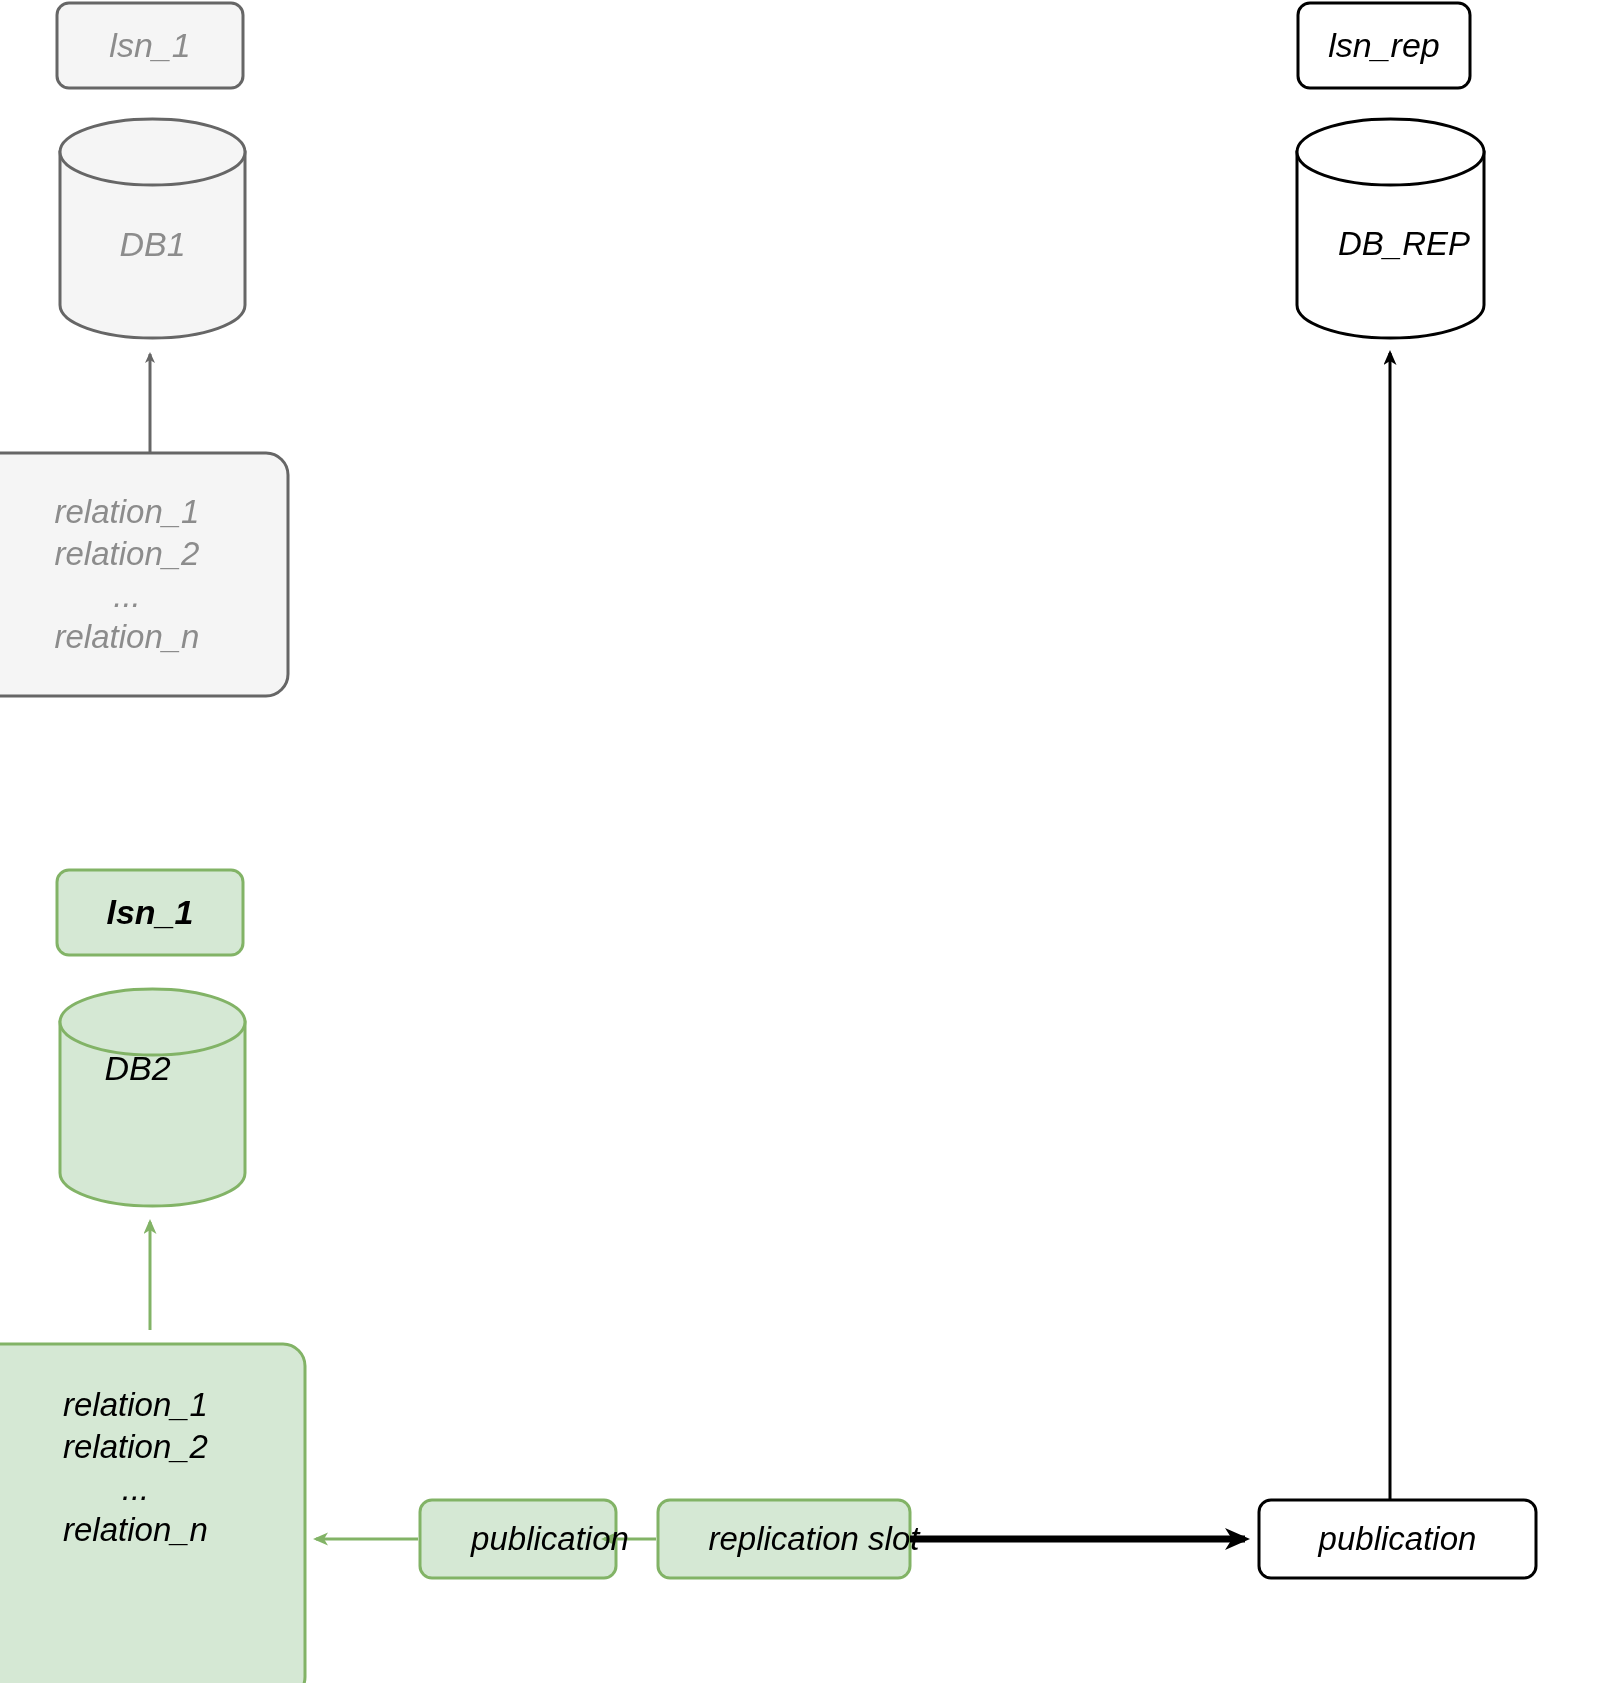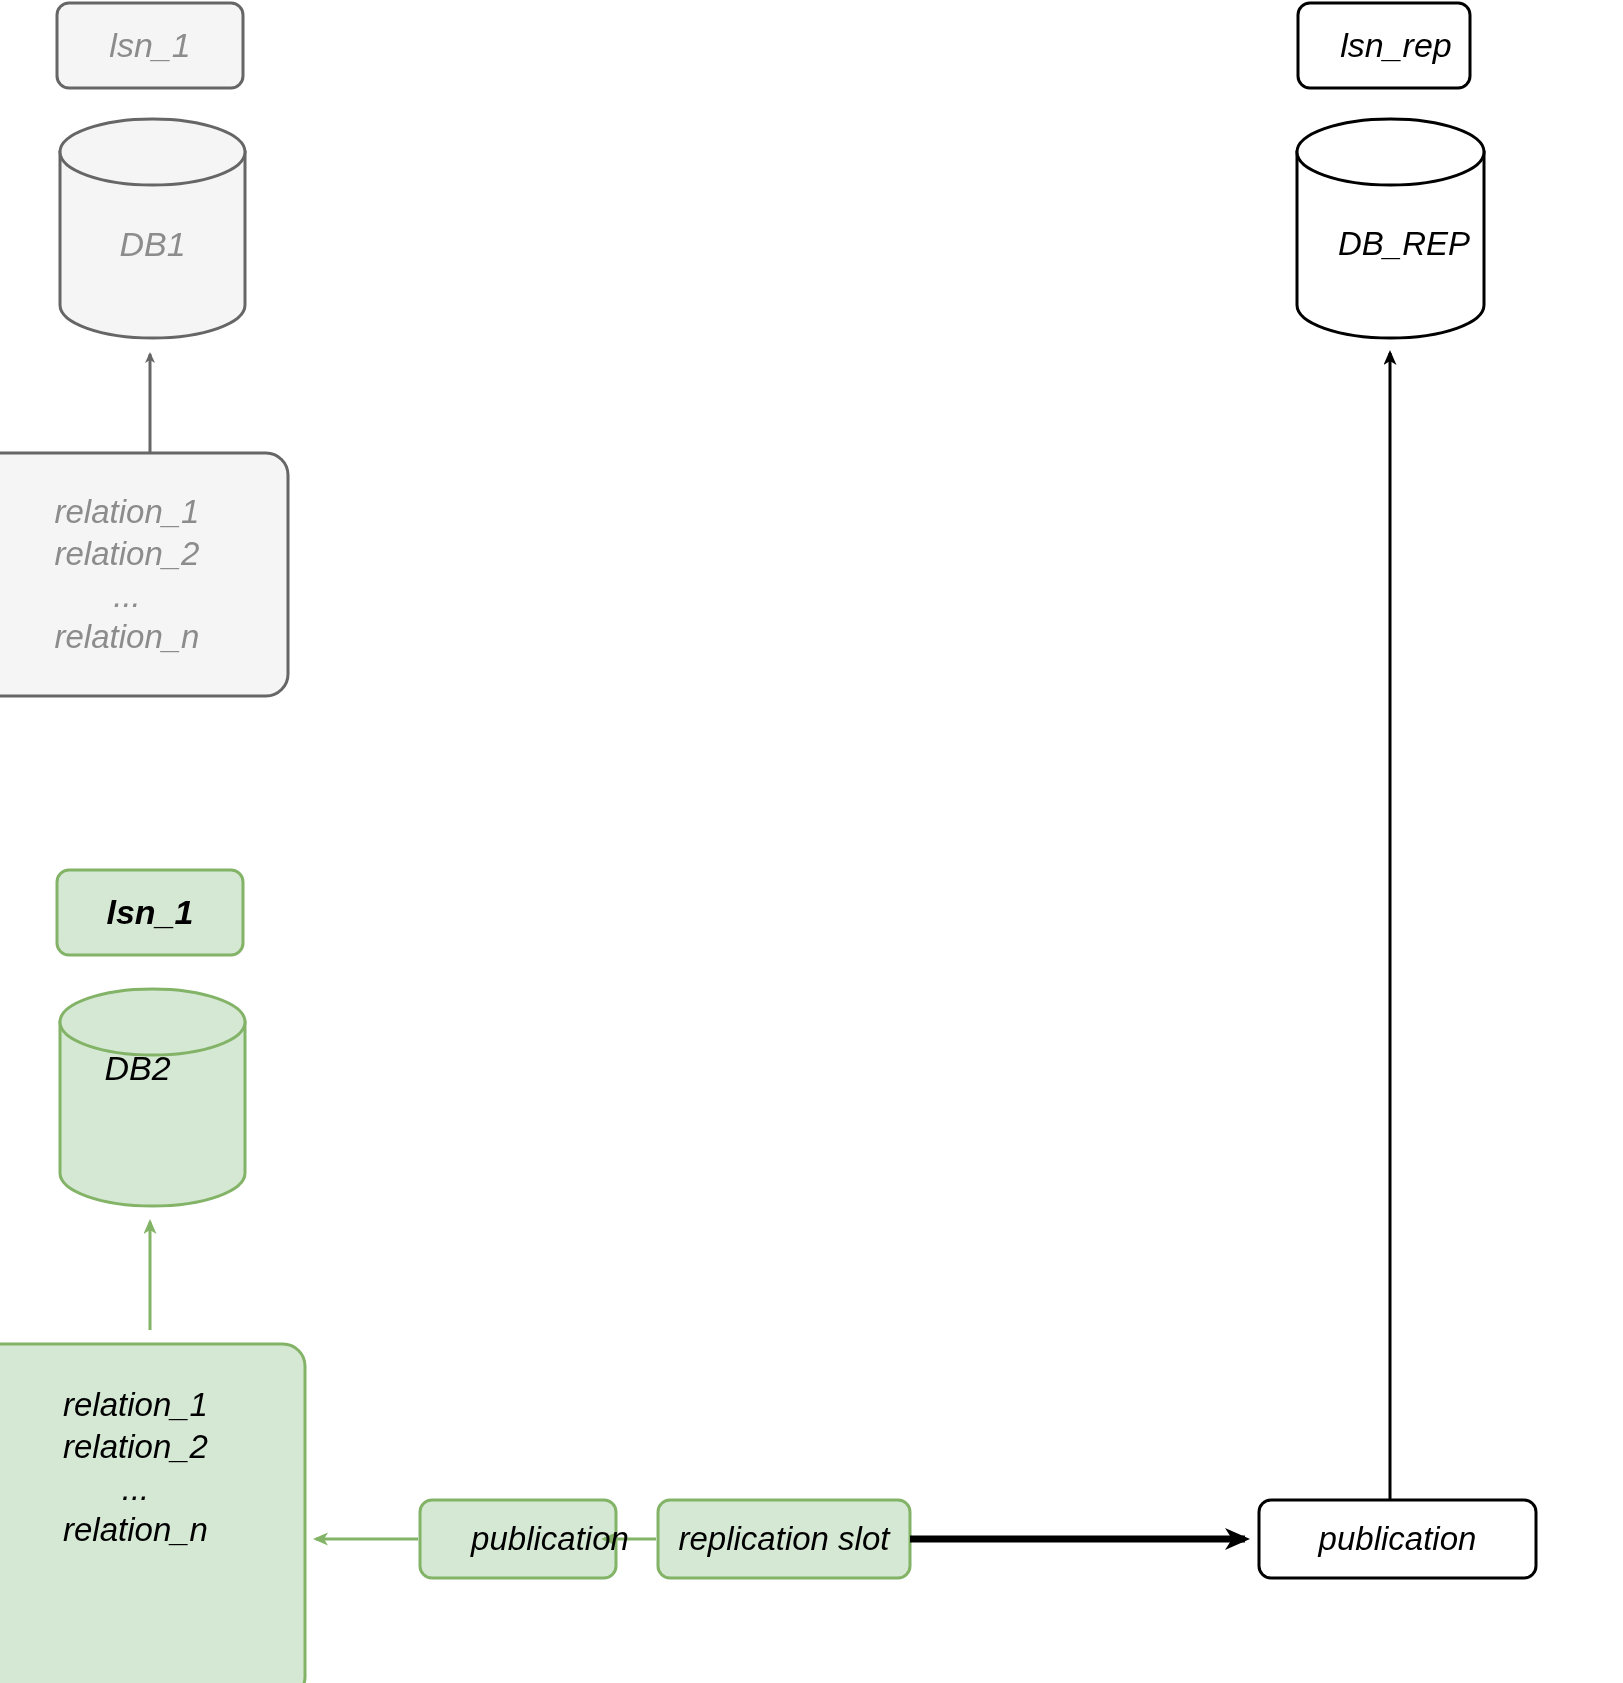--- a/index.html
+++ b/index.html
@@ -120,21 +120,21 @@
 
   <div class="node-label lbl-black fs-34" style="left:60px; top:1046px; width:155px; height:44px;">DB2</div>
 
   <div class="node-label lbl-black fs-33" style="left:-34px; top:1346px; width:339px; height:243px;">relation_1
 relation_2
 ...
 relation_n</div>
 
   <div class="node-label lbl-black fs-33" style="left:420px; top:1500px; width:196px; height:78px;margin-left:32px;">publication</div>
 
-  <div class="node-label lbl-black fs-33" style="left:658px; top:1500px; width:252px; height:78px;">replication slot</div>
+  <div class="node-label lbl-black fs-33" style="left:688px; top:1500px; width:252px; height:78px;">replication slot</div>
 
   <div class="node-label lbl-black fs-33" style="left:1259px; top:1500px; width:277px; height:78px;">publication</div>
 
-  <div class="node-label lbl-black fs-34" style="left:1298px; top:3px; width:172px; height:85px;padding-left:12px;">lsn_rep</div>
+  <div class="node-label lbl-black fs-34" style="left:1298px; top:3px; width:172px; height:85px;">lsn_rep</div>
 
   <div class="node-label lbl-black fs-33" style="left:1297px; top:222px; width:214px; height:44px;">DB_REP</div>
 
 </div>
 
 </body></html>

